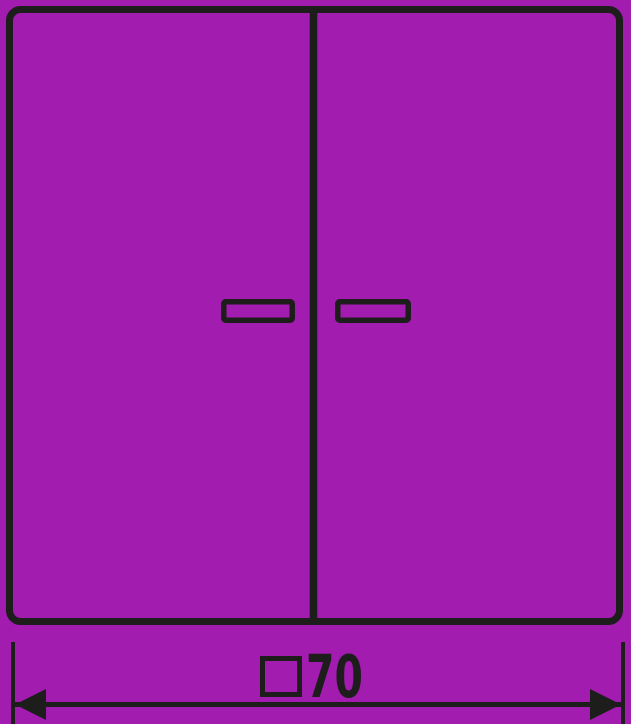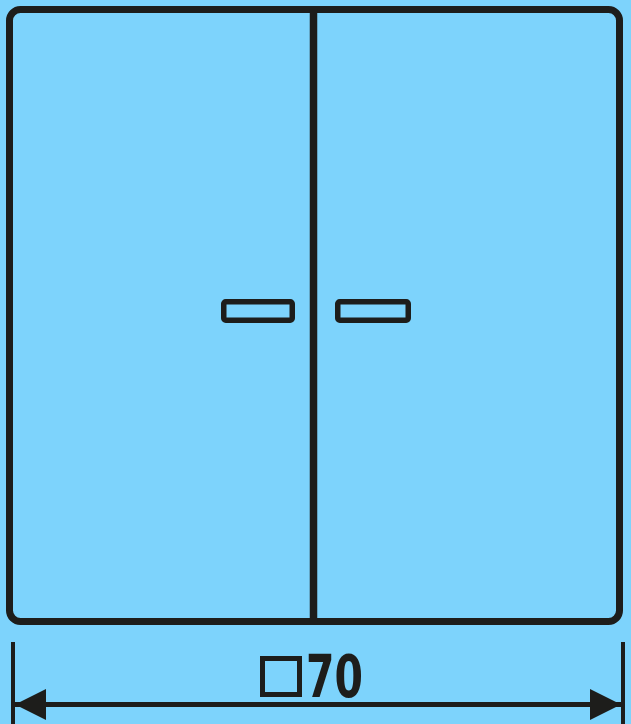--- a/index.html
+++ b/index.html
@@ -4,21 +4,21 @@
 <style>
   html, body {
     margin: 0;
     padding: 0;
     background: #ffffff;
   }
   .canvas {
     position: relative;
     width: 631px;
     height: 724px;
-    background: #7dd3fc;
+    background: #a21caf;
     font-family: "DejaVu Sans", "Liberation Sans", sans-serif;
   }
   svg {
     display: block;
   }
   .stroke {
     fill: none;
     stroke: #1d1d1b;
     stroke-linejoin: miter;
   }

